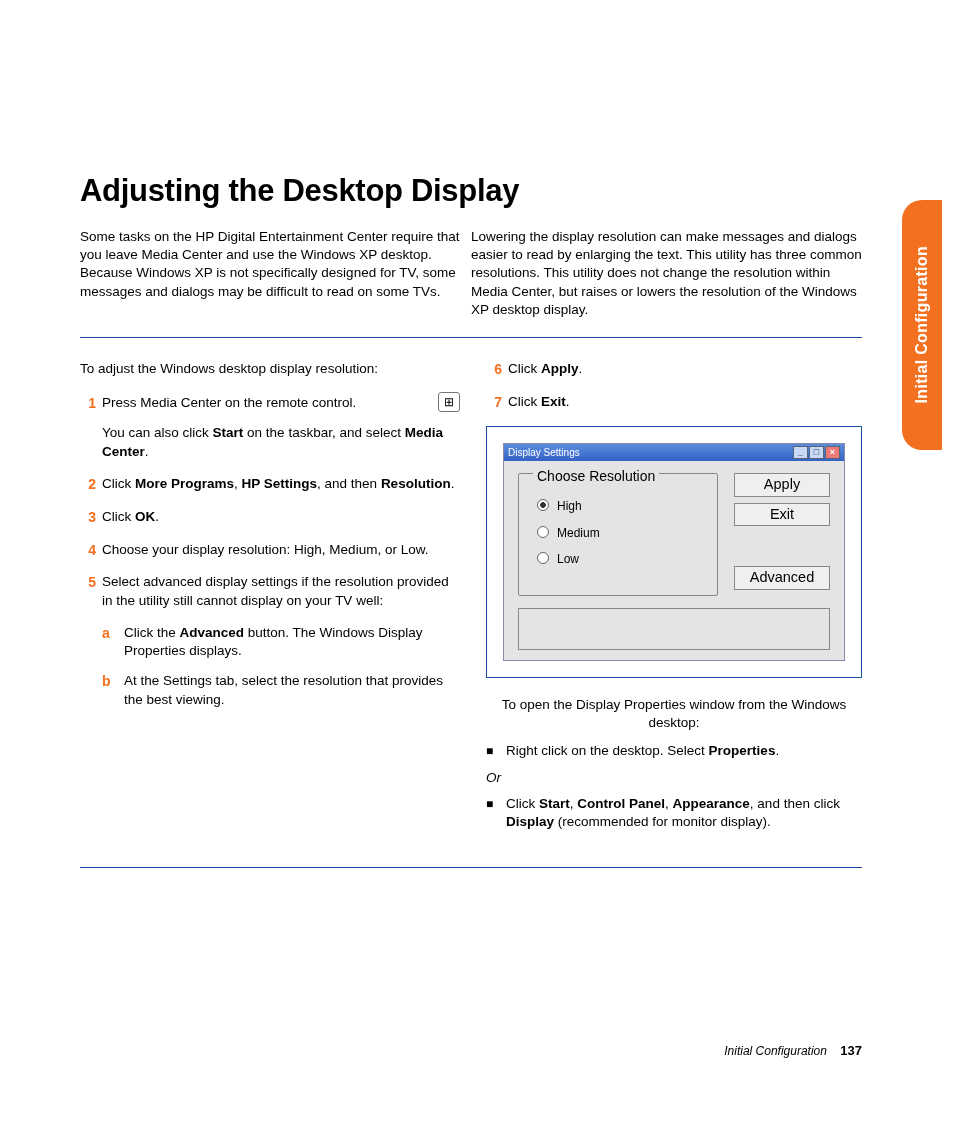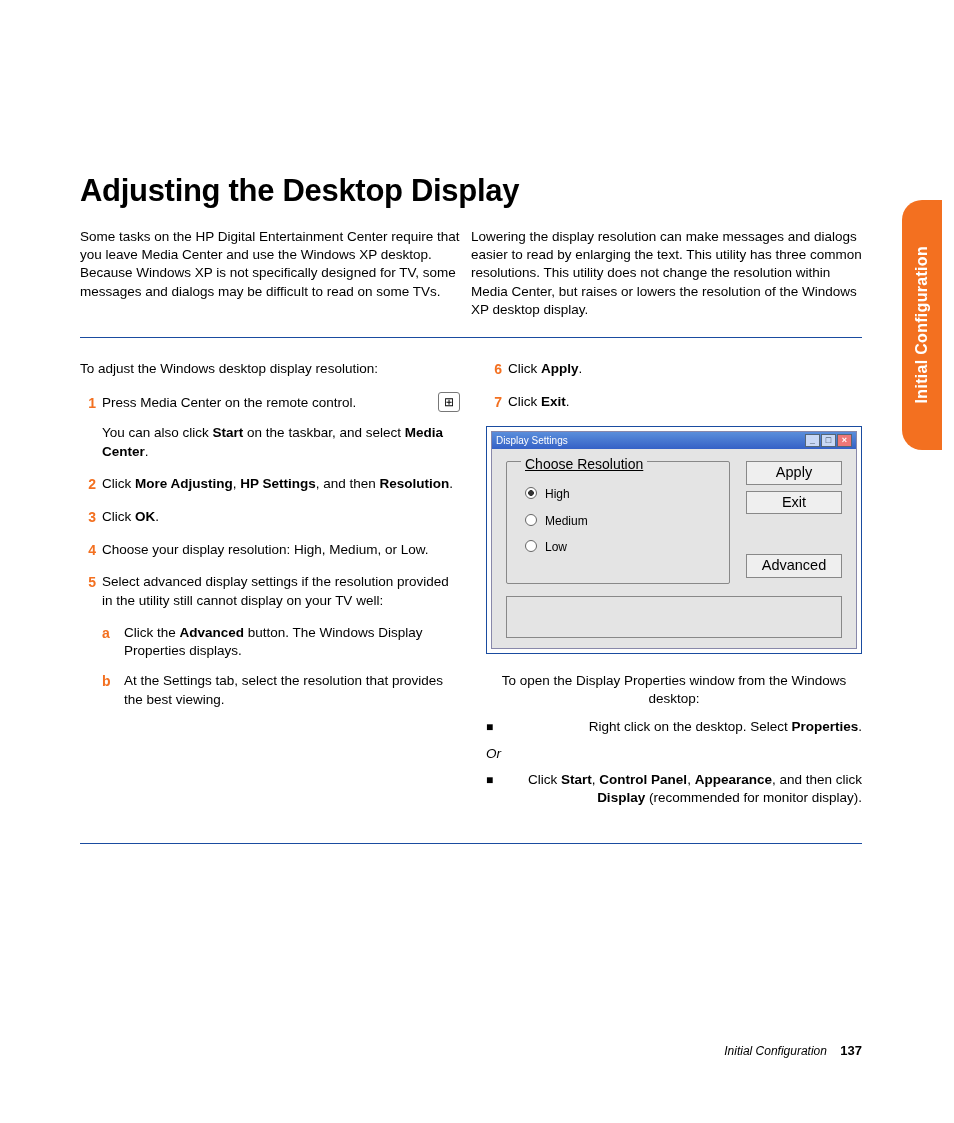--- a/index.html
+++ b/index.html
@@ -100,21 +100,21 @@
     border: 1px solid #777;
     border-radius: 3px;
     display: flex;
     align-items: center;
     justify-content: center;
     font-size: 12px;
   }
   b { font-weight: bold; }
   .dialog-wrap {
     border: 1px solid #1a4ca0;
-    padding: 4px;
+    padding: 16px;
     margin: 12px 0 18px 0;
   }
   .dialog {
     border: 1px solid #88a;
   }
   .titlebar {
     background: linear-gradient(#5a8edb, #3561c6);
     color: #fff;
     font-size: 10px;
     padding: 2px 4px;
@@ -144,21 +144,20 @@
     flex: 1;
     position: relative;
     font-size: 15px;
   }
   .fieldset .legend {
     position: relative;
     top: -12px;
     background: #e4e4e4;
     padding: 0 4px;
     font-size: 14px;
-    text-decoration: underline;
   }
   .radio { margin-bottom: 10px; font-size: 12px; padding-left: 4px; }
   .radio::before {
     content: "";
     width: 10px; height: 10px;
     border: 1px solid #666;
     border-radius: 50%;
     background: #fff;
     display: inline-block;
     margin-right: 8px;
@@ -179,21 +178,21 @@
     height: 42px;
     margin-top: 12px;
     background: #e4e4e4;
   }
   .bwrap { display: flex; gap: 8px; margin: 0 0 8px 0; }
   .square {
     flex: 0 0 12px;
     font-size: 12px;
     line-height: 18px;
   }
-  .bwrap .btxt { flex: 1; text-align: right; }
+  .bwrap .btxt { flex: 1; }
   .or { font-style: italic; margin: 0 0 8px 0; }
   .footer {
     position: absolute;
     bottom: 63px;
     right: 92px;
     font-size: 12px;
     text-align: right;
   }
   .footer .fi { font-style: italic; }
   .footer .pn { font-weight: 900; font-size: 13px; }
@@ -228,21 +227,21 @@
         <div class="txt">
           <p data-bind="steps.s1a">Press Media Center on the remote control.</p>
           <p data-html="steps.s1b">You can also click <b>Start</b> on the taskbar, and select <b>Media Center</b>.</p>
         </div>
         <div class="winicon" data-bind="winicon_glyph">⊞</div>
       </div>
 
       <div class="step">
         <div class="num">2</div>
         <div class="txt">
-            <p data-html="steps.s2">Click <b>More Adjusting</b>, <b>HP Settings</b>, and then <b>Resolution</b>.</p>
+            <p data-html="steps.s2">Click <b>More Programs</b>, <b>HP Settings</b>, and then <b>Resolution</b>.</p>
           </div>
       </div>
 
       <div class="step">
         <div class="num">3</div>
         <div class="txt">
             <p data-html="steps.s3">Click <b>OK</b>.</p>
           </div>
       </div>
 

